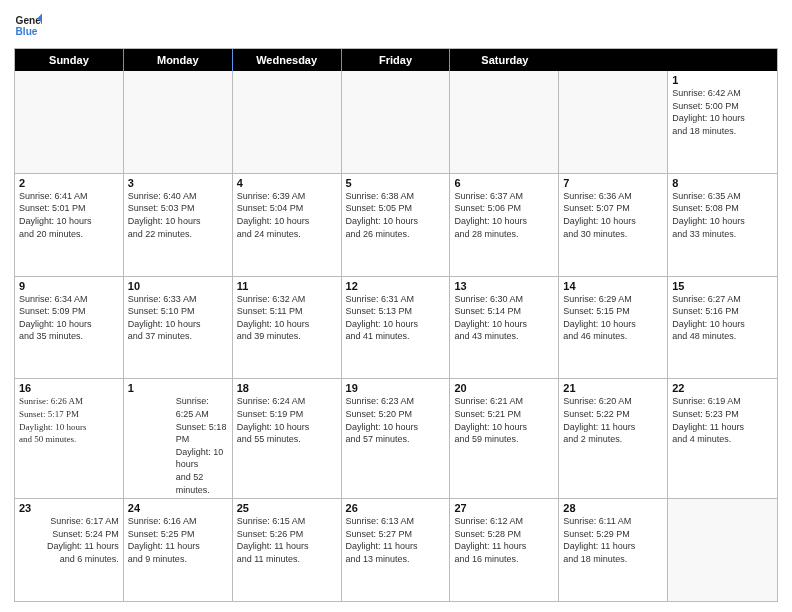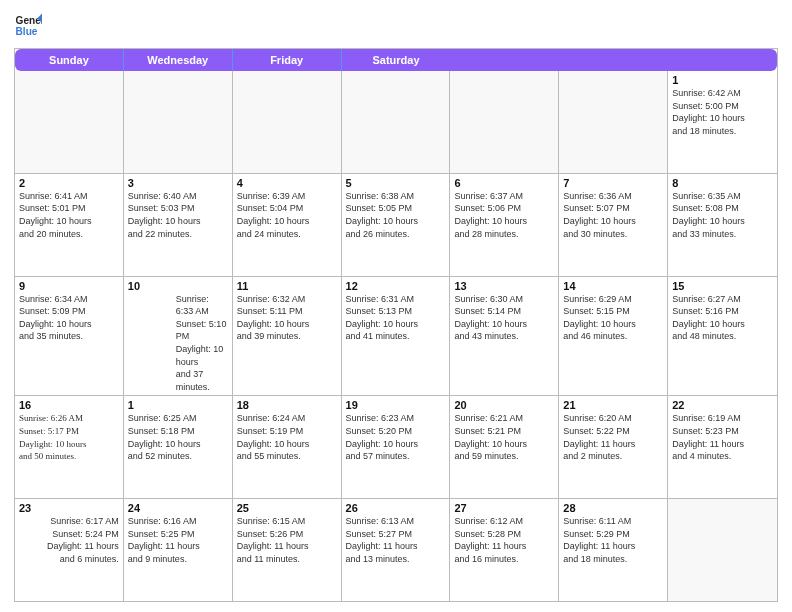--- a/index.html
+++ b/index.html
@@ -48,22 +48,21 @@
     }
     .calendar {
       flex: 1;
       display: flex;
       flex-direction: column;
       border: 1px solid #bbb;
     }
     .cal-header {
       display: grid;
       grid-template-columns: repeat(7, 1fr);
-      background: #8b5cf6;
-      border-radius: 6px;
+      background: #000000;
     }
     .cal-header-cell {
       color: #fff;
       font-size: 11px;
       font-weight: bold;
       text-align: center;
       padding: 5px 2px;
       border-right: 1px solid #5a95e5;
     }
     .cal-header-cell:last-child { border-right: none; }
@@ -116,20 +115,21 @@
     </div>
     <div class="title-block">
       <div class="month-title"></div>
       <div class="subtitle"></div>
     </div>
   </div>
 
   <div class="calendar">
     <div class="cal-header" id="cal-header">
         <div class="cal-header-cell">Sunday</div>
+        <div class="cal-header-cell">Monday</div>
         <div class="cal-header-cell">Wednesday</div>
         <div class="cal-header-cell">Friday</div>
         <div class="cal-header-cell">Saturday</div>
       </div>
     <div class="cal-body" id="cal-body">
         <div class="cal-row">
           <div class="cal-cell empty"></div>
           <div class="cal-cell empty"></div>
           <div class="cal-cell empty"></div>
           <div class="cal-cell empty"></div>
@@ -197,21 +197,21 @@
         <div class="cal-row">
           <div class="cal-cell">
             <span class="day-num">9</span>
             <div class="cell-info" style="white-space: pre-line;">Sunrise: 6:34 AM
 Sunset: 5:09 PM
 Daylight: 10 hours
 and 35 minutes.</div>
           </div>
           <div class="cal-cell">
             <span class="day-num">10</span>
-            <div class="cell-info" style="white-space: pre-line; margin-left: 48px;">Sunrise: 6:33 AM
+            <div class="cell-info" style="white-space: pre-line;">Sunrise: 6:33 AM
 Sunset: 5:10 PM
 Daylight: 10 hours
 and 37 minutes.</div>
           </div>
           <div class="cal-cell">
             <span class="day-num">11</span>
             <div class="cell-info" style="white-space: pre-line;">Sunrise: 6:32 AM
 Sunset: 5:11 PM
 Daylight: 10 hours
 and 39 minutes.</div>
@@ -248,21 +248,21 @@
         <div class="cal-row">
           <div class="cal-cell">
             <span class="day-num">16</span>
             <div class="cell-info" style="white-space: pre-line; font-family: Liberation Serif, serif;">Sunrise: 6:26 AM
 Sunset: 5:17 PM
 Daylight: 10 hours
 and 50 minutes.</div>
           </div>
           <div class="cal-cell">
             <span class="day-num">1</span>
-            <div class="cell-info" style="white-space: pre-line;">Sunrise: 6:25 AM
+            <div class="cell-info" style="white-space: pre-line; margin-left: 48px;">Sunrise: 6:25 AM
 Sunset: 5:18 PM
 Daylight: 10 hours
 and 52 minutes.</div>
           </div>
           <div class="cal-cell">
             <span class="day-num">18</span>
             <div class="cell-info" style="white-space: pre-line;">Sunrise: 6:24 AM
 Sunset: 5:19 PM
 Daylight: 10 hours
 and 55 minutes.</div>

